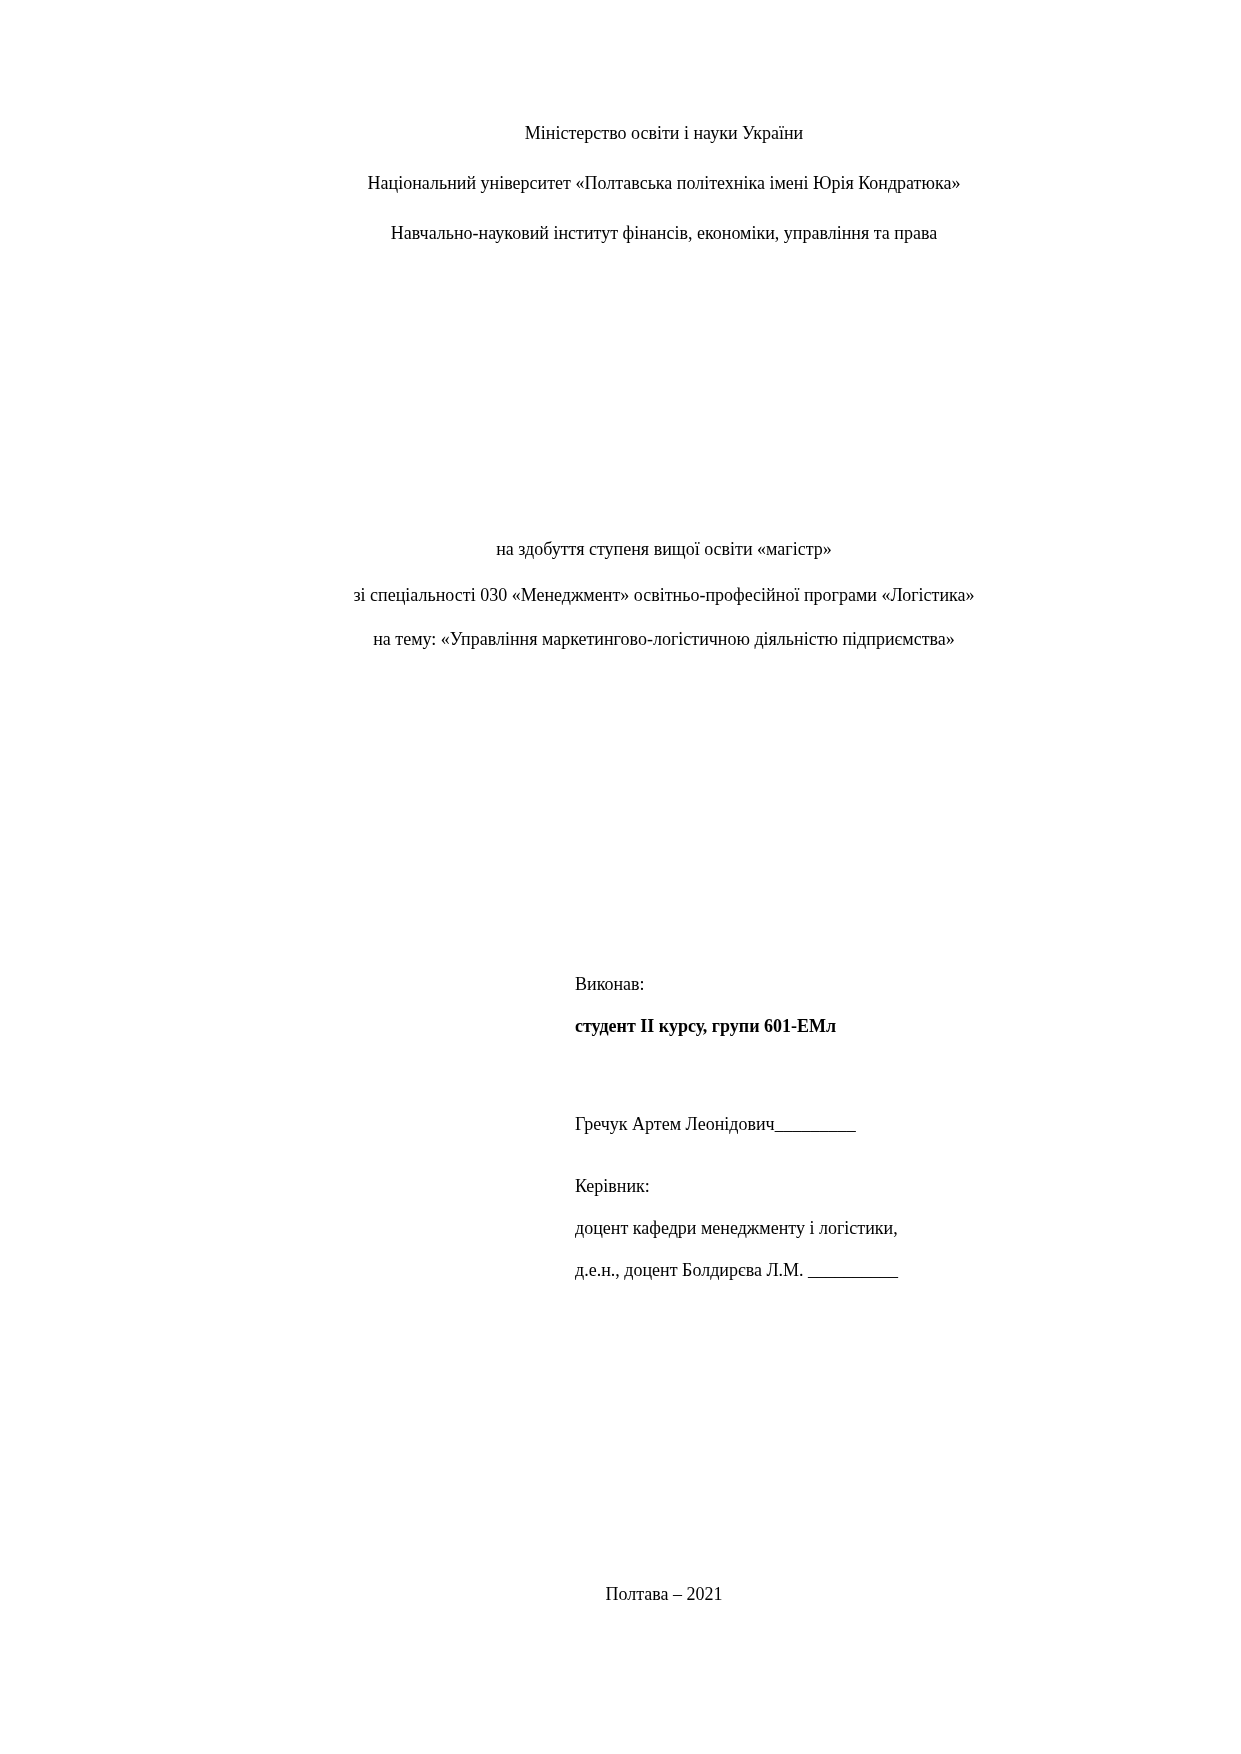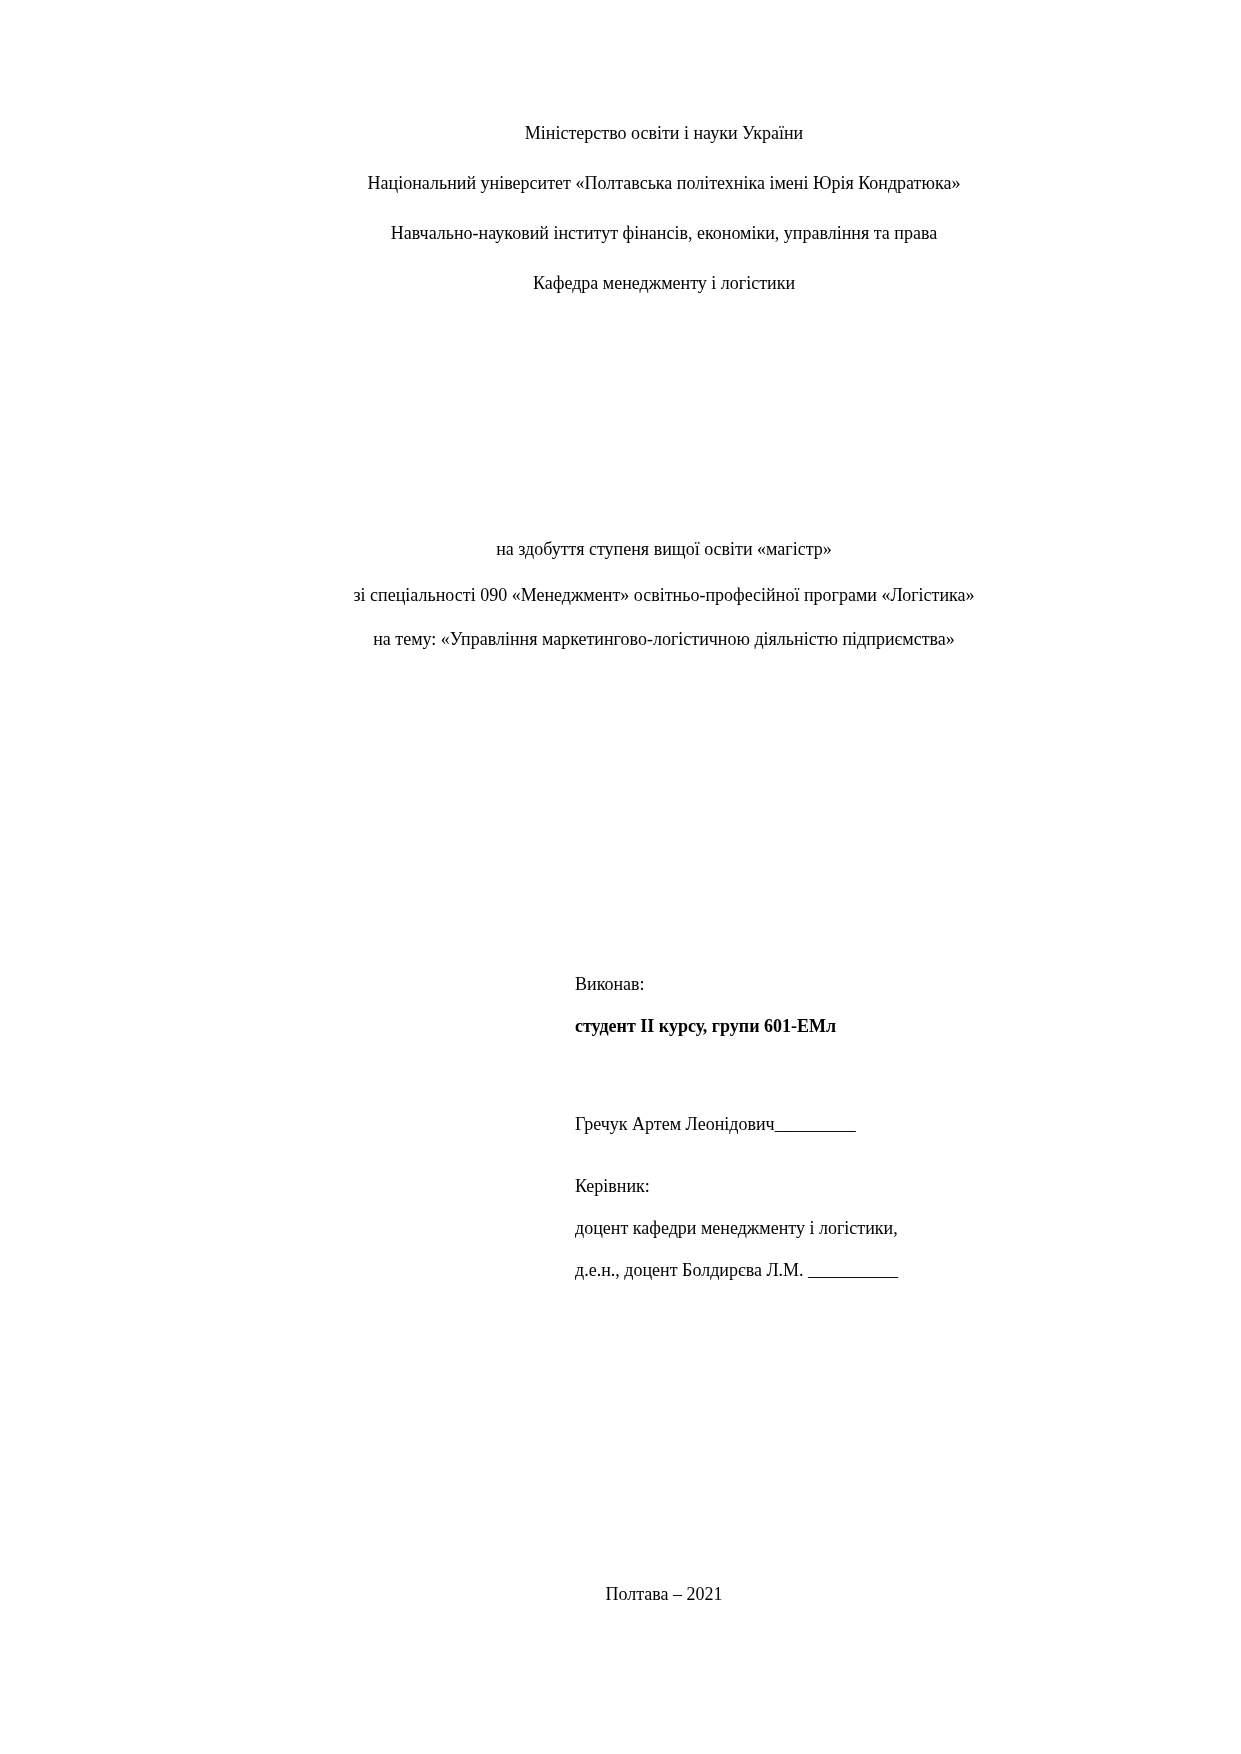--- a/index.html
+++ b/index.html
@@ -40,24 +40,23 @@
     }
   </style>
 </head>
 <body>
 
 <div class="page">
 
   <div class="line centered" style="top:117px;">Міністерство освіти і науки України</div>
   <div class="line centered" style="top:167px;">Національний університет «Полтавська політехніка імені Юрія Кондратюка»</div>
   <div class="line centered" style="top:217px;">Навчально-науковий інститут фінансів, економіки, управління та права</div>
-  <div class="line centered" style="top:267px;">Кафедра менеджменту і логістики</div>
 
   <div class="line centered" style="top:533px;">на здобуття ступеня вищої освіти «магістр»</div>
-  <div class="line centered" style="top:579px;">зі спеціальності 090 «Менеджмент» освітньо-професійної програми «Логістика»</div>
+  <div class="line centered" style="top:579px;">зі спеціальності 030 «Менеджмент» освітньо-професійної програми «Логістика»</div>
   <div class="line centered" style="top:623px;">на тему: «Управління маркетингово-логістичною діяльністю підприємства»</div>
 
   <div class="line sig" style="top:968px;">Виконав:</div>
   <div class="line sig" style="top:1010px;font-weight:bold;">студент ІІ курсу, групи 601-ЕМл</div>
   <div class="line sig" style="top:1108px;">Гречук Артем Леонідович_________</div>
 
   <div class="line sig" style="top:1170px;">Керівник:</div>
   <div class="line sig" style="top:1212px;">доцент кафедри менеджменту і логістики,</div>
   <div class="line sig" style="top:1254px;">д.е.н., доцент Болдирєва Л.М. __________</div>
 

